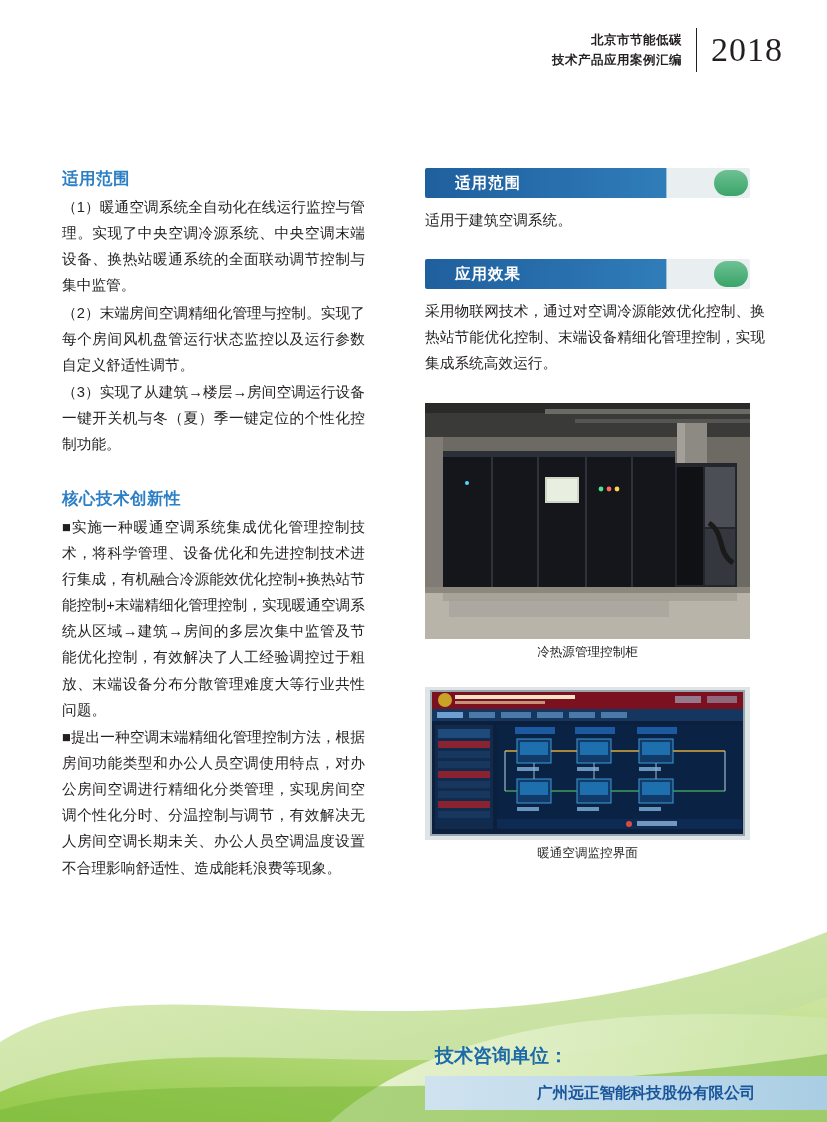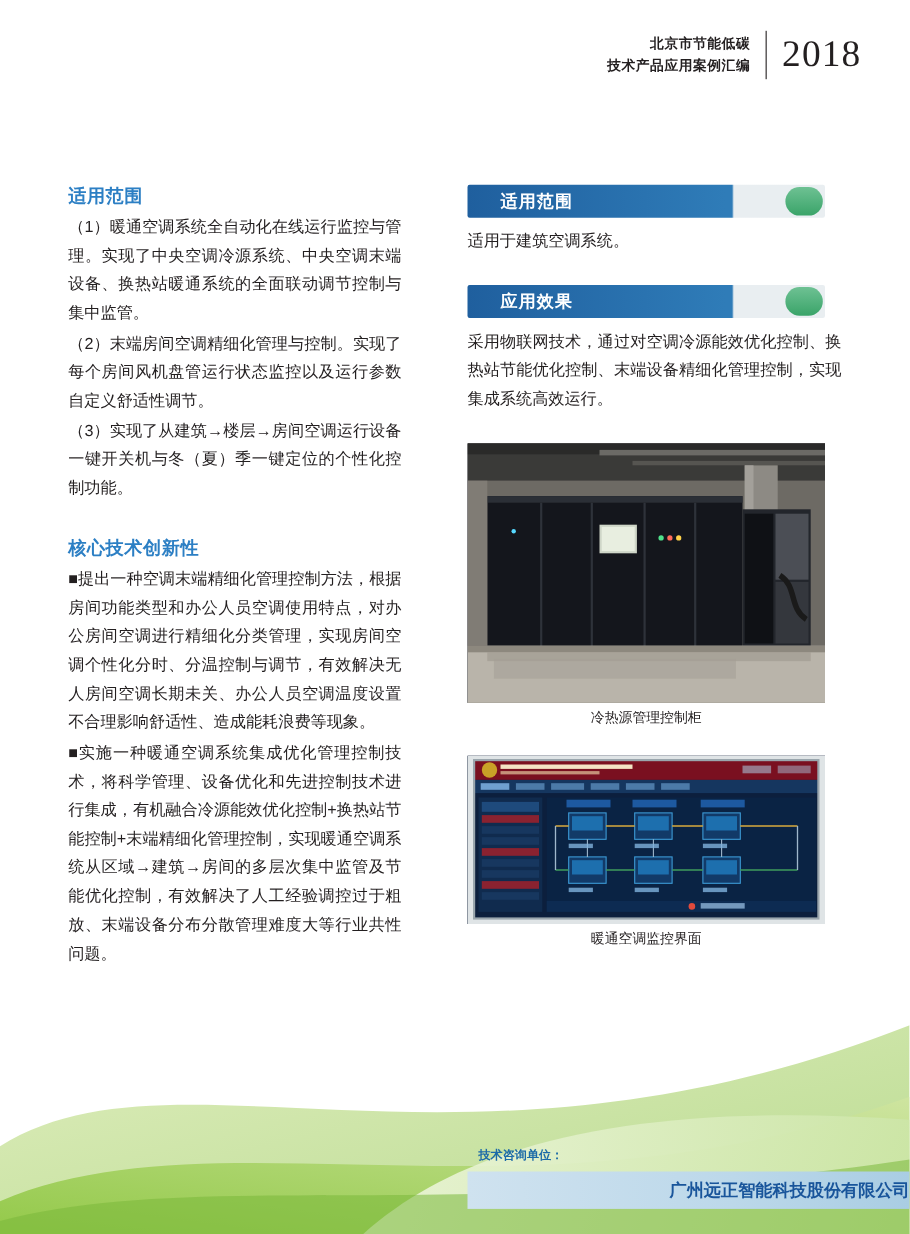--- a/index.html
+++ b/index.html
@@ -155,34 +155,33 @@
   }
 
   
   .contact {
     position: absolute;
     left: 425px;
     top: 1043px;
     width: 402px;
   }
   .contact-title {
-    font-size: 11px;
+    font-size: 19px;
     color: #1c6aa8;
     font-weight: bold;
     margin-left: 10px;
   }
   .contact-bar {
     margin-top: 7px;
     height: 34px;
     background: linear-gradient(to right, #cfe2ef, #bcd8ea 60%, #a9cde3);
     display: flex;
     align-items: center;
     padding-left: 112px;
     box-sizing: border-box;
-    justify-content: flex-end;
   }
   .contact-name {
     font-size: 15.6px;
     font-weight: bold;
     color: #19559b;
   }
 </style>
 </head>
 <body>
 
@@ -218,22 +217,22 @@
   <div class="header-year">2018</div>
 </div>
 
 <div class="col-left">
   <h2 class="section-title">适用范围</h2>
   <p class="body-text">（1）暖通空调系统全自动化在线运行监控与管理。实现了中央空调冷源系统、中央空调末端设备、换热站暖通系统的全面联动调节控制与集中监管。</p>
   <p class="body-text">（2）末端房间空调精细化管理与控制。实现了每个房间风机盘管运行状态监控以及运行参数自定义舒适性调节。</p>
   <p class="body-text">（3）实现了从建筑→楼层→房间空调运行设备一键开关机与冬（夏）季一键定位的个性化控制功能。</p>
 
   <h2 class="section-title second">核心技术创新性</h2>
+  <p class="body-text">■实施一种暖通空调系统集成优化管理控制技术，将科学管理、设备优化和先进控制技术进行集成，有机融合冷源能效优化控制+换热站节能控制+末端精细化管理控制，实现暖通空调系统从区域→建筑→房间的多层次集中监管及节能优化控制，有效解决了人工经验调控过于粗放、末端设备分布分散管理难度大等行业共性问题。</p>
   <p class="body-text">■提出一种空调末端精细化管理控制方法，根据房间功能类型和办公人员空调使用特点，对办公房间空调进行精细化分类管理，实现房间空调个性化分时、分温控制与调节，有效解决无人房间空调长期未关、办公人员空调温度设置不合理影响舒适性、造成能耗浪费等现象。</p>
-  <p class="body-text">■实施一种暖通空调系统集成优化管理控制技术，将科学管理、设备优化和先进控制技术进行集成，有机融合冷源能效优化控制+换热站节能控制+末端精细化管理控制，实现暖通空调系统从区域→建筑→房间的多层次集中监管及节能优化控制，有效解决了人工经验调控过于粗放、末端设备分布分散管理难度大等行业共性问题。</p>
 </div>
 
 <div class="col-right">
 
   <div class="banner">
     <span class="banner-label">适用范围</span>
     <span class="banner-pill"></span>
   </div>
   <p class="banner-body">适用于建筑空调系统。</p>
 

